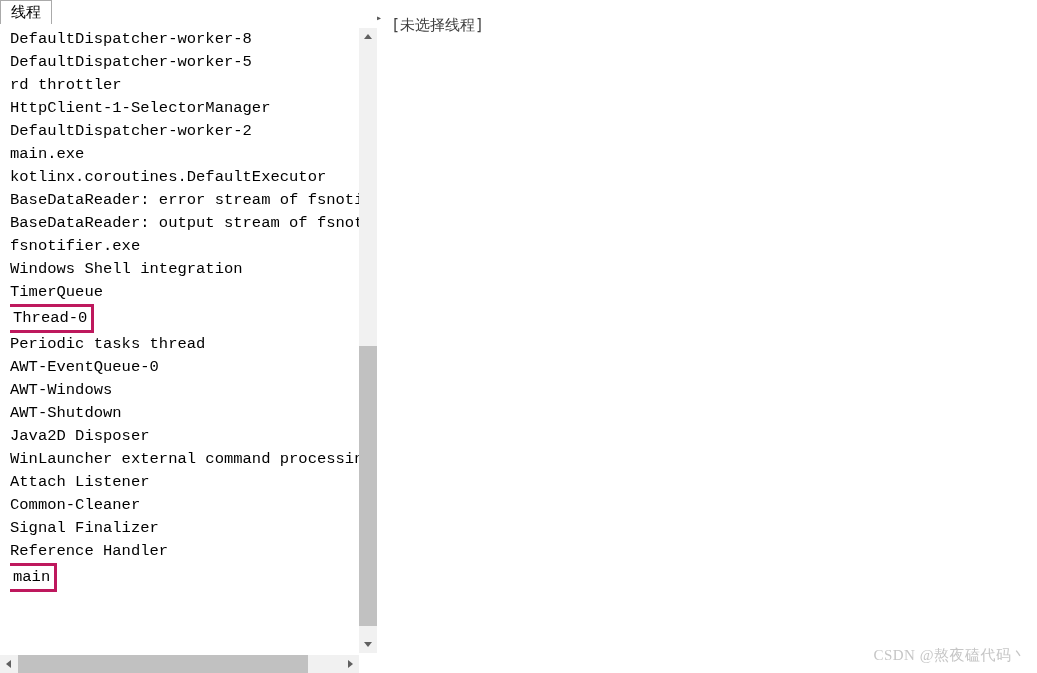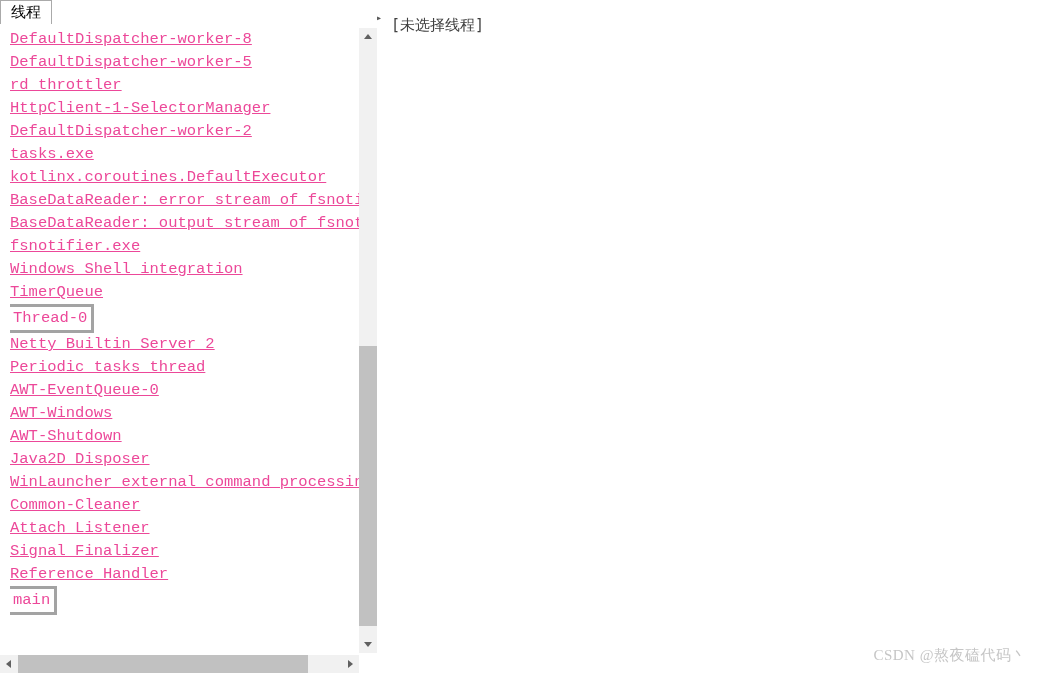--- a/index.html
+++ b/index.html
@@ -45,26 +45,25 @@
       overflow: hidden;
       position: relative;
       padding-left: 10px;
     }
     .thread-item {
       font-family: "Courier New", monospace;
       font-size: 15.5px;
       line-height: 23px;
       white-space: nowrap;
       overflow: hidden;
-      color: #ec4899;
-      text-decoration: underline;
+      color: #000000;
     }
     .highlighted {
       display: inline-block;
-      border: 3px solid #a3a3a3;
+      border: 3px solid #be185d;
       padding: 0 4px;
       margin-left: -4px;
     }
     .scrollbar-v {
       position: absolute;
       right: 0;
       top: 28px;
       width: 18px;
       height: calc(100% - 48px);
       background: #f1f1f1;
@@ -153,37 +152,36 @@
   <div class="left-panel">
     <div class="tab-header">
       <div class="tab">线程</div>
     </div>
     <div class="thread-list" id="thread-list">
         <div class="thread-item">DefaultDispatcher-worker-8</div>
         <div class="thread-item">DefaultDispatcher-worker-5</div>
         <div class="thread-item">rd throttler</div>
         <div class="thread-item">HttpClient-1-SelectorManager</div>
         <div class="thread-item">DefaultDispatcher-worker-2</div>
-        <div class="thread-item">tasks.exe</div>
+        <div class="thread-item">main.exe</div>
         <div class="thread-item">kotlinx.coroutines.DefaultExecutor</div>
         <div class="thread-item">BaseDataReader: error stream of fsnoti</div>
         <div class="thread-item">BaseDataReader: output stream of fsnot</div>
         <div class="thread-item">fsnotifier.exe</div>
         <div class="thread-item">Windows Shell integration</div>
         <div class="thread-item">TimerQueue</div>
         <div class="thread-item"><span class="highlighted">Thread-0</span></div>
-        <div class="thread-item">Netty Builtin Server 2</div>
         <div class="thread-item">Periodic tasks thread</div>
         <div class="thread-item">AWT-EventQueue-0</div>
         <div class="thread-item">AWT-Windows</div>
         <div class="thread-item">AWT-Shutdown</div>
         <div class="thread-item">Java2D Disposer</div>
         <div class="thread-item">WinLauncher external command processin</div>
+        <div class="thread-item">Attach Listener</div>
         <div class="thread-item">Common-Cleaner</div>
-        <div class="thread-item">Attach Listener</div>
         <div class="thread-item">Signal Finalizer</div>
         <div class="thread-item">Reference Handler</div>
         <div class="thread-item"><span class="highlighted">main</span></div>
       </div>
 
     <div class="scrollbar-v">
       <div class="scroll-arrow-up">
         <svg width="10" height="10" viewBox="0 0 10 10">
             <path d="M5 2 L9 7 L1 7 Z" fill="#606060"></path>
           </svg>

